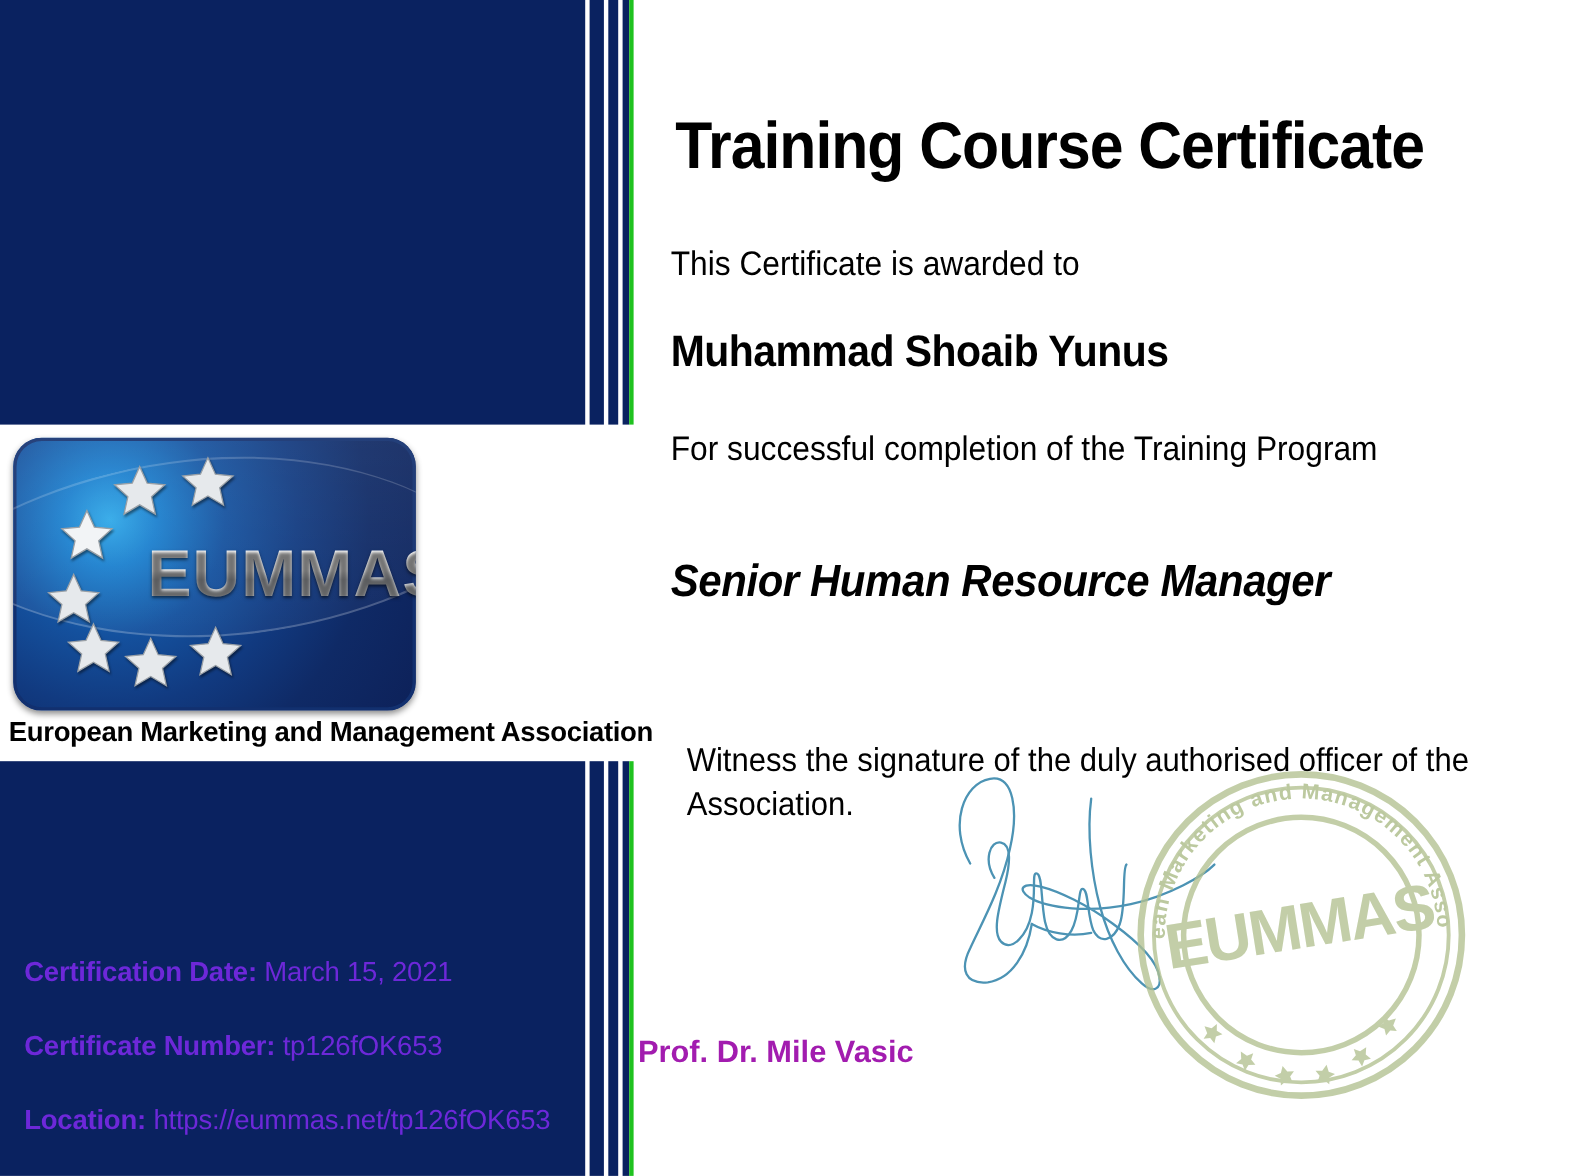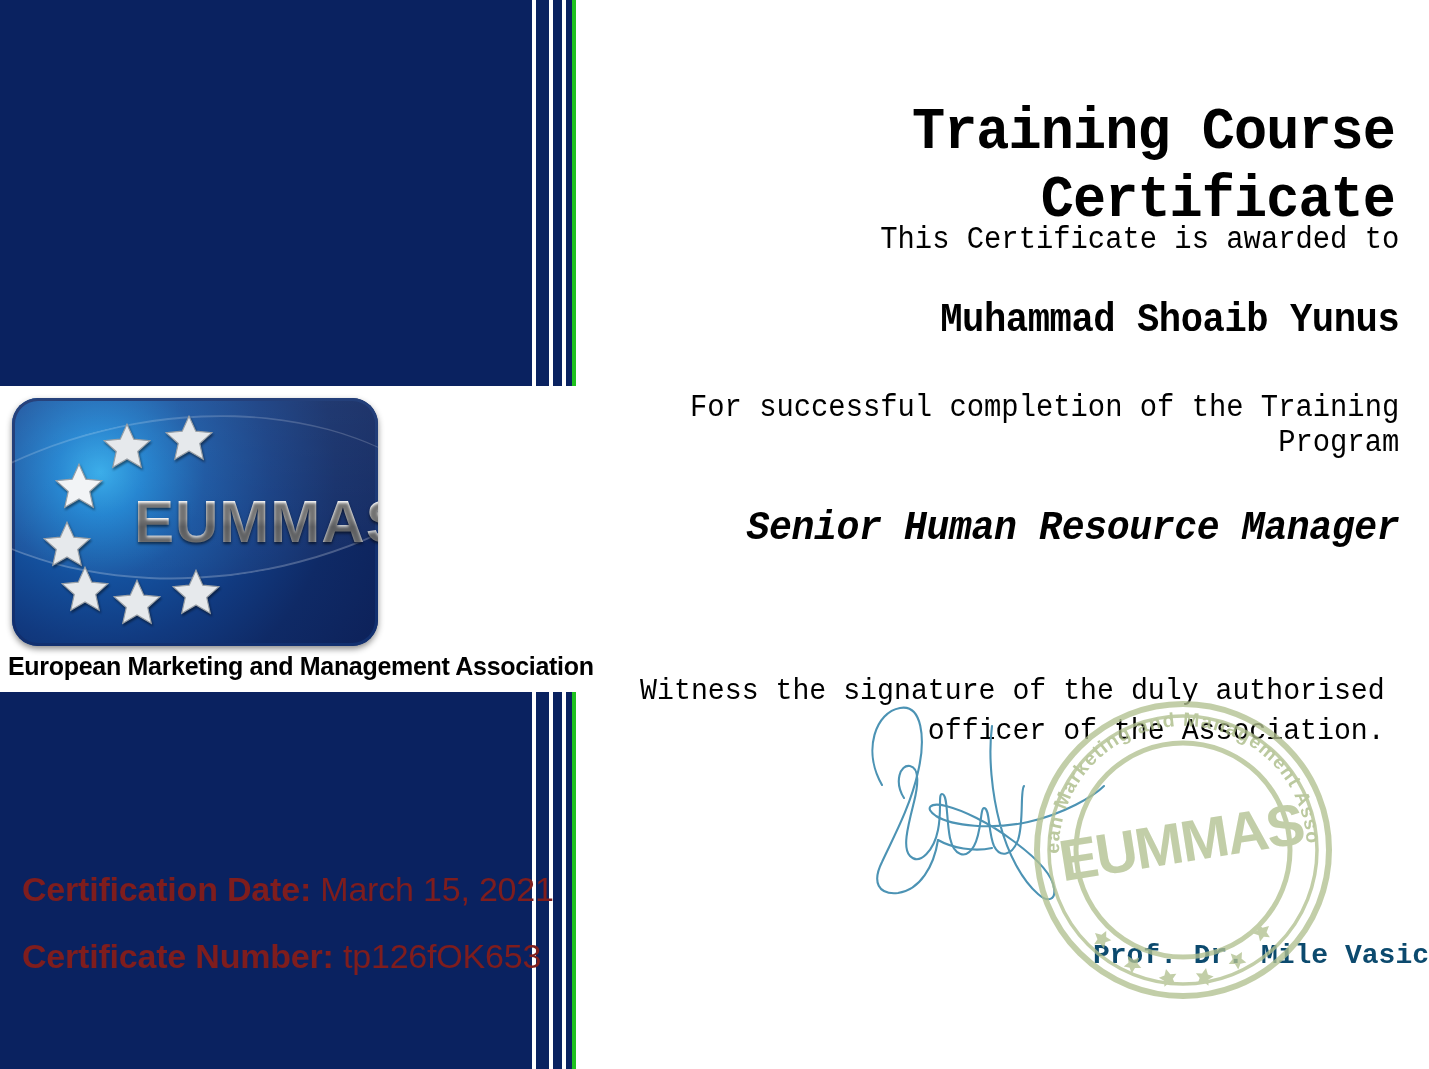--- a/index.html
+++ b/index.html
@@ -103,40 +103,39 @@
     font-size:25px;
     color:#000;
     letter-spacing:-.3px;
     white-space:nowrap;
   }
 
   
   .meta-line{
     position:absolute;
     left:22px;
-    color:#7f1d1d;
-    font-size:34px;
+    color:#6d28d9;
+    font-size:25px;
     white-space:nowrap;
     letter-spacing:-.2px;
   }
   .meta-line b{ font-weight:bold; }
   .meta-line span{ font-weight:normal; }
   #meta-date{ top:870px; }
   #meta-number{ top:937px;text-align:center; }
   #meta-location{ top:1004px; }
 
   
   #main{
     position:absolute;
     left:580px;
     top:0;
     width:849px;
     height:880px;
-    text-align:right;
-    font-family:Liberation Mono, monospace;
+    text-align:left;
   }
   #title{
     position:absolute;
     top:98px;
     left:0; right:0;
     font-weight:bold;
     font-size:60px;
     color:#000;
     letter-spacing:-1px;
     transform:scaleX(.92);
@@ -205,21 +204,21 @@
     font-size:26px;
     letter-spacing:.5px;
     color:#000;
   }
   #president-name{
     position:absolute;
     top:940px;
     left:0;right:0;
     font-weight:bold;
     font-size:28px;
-    color:#0c4a6e;
+    color:#a21caf;
   }
 
   
   #seal{
     position:absolute;
     left:1023px;
     top:690px;
     width:320px;
     height:320px;
     pointer-events:none;
@@ -290,20 +289,24 @@
 
   <div id="logo-caption">European Marketing and Management Association</div>
 
   <div class="meta-line" id="meta-date">
     <b>Certification Date:</b>
     <span>March 15, 2021</span>
   </div>
   <div class="meta-line" id="meta-number">
     <b>Certificate Number:</b>
     <span>tp126fOK653</span>
+  </div>
+  <div class="meta-line" id="meta-location">
+    <b>Location:</b>
+    <span>https://eummas.net/tp126fOK653</span>
   </div>
 
   <div id="main">
     <div id="title">Training Course Certificate</div>
     <div id="awarded-to">This Certificate is awarded to</div>
     <div id="recipient">Muhammad Shoaib Yunus</div>
     <div id="completion">For successful completion of the Training Program</div>
     <div id="course">Senior Human Resource Manager</div>
     <div id="witness">Witness the signature of the duly authorised officer of the Association.</div>
 

